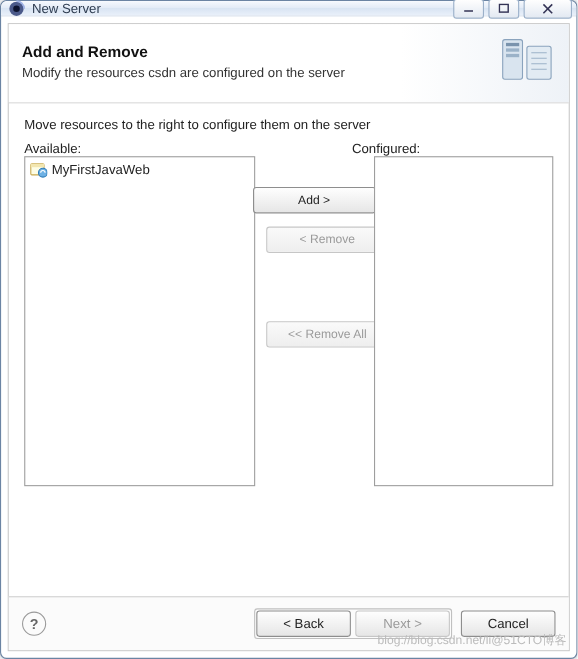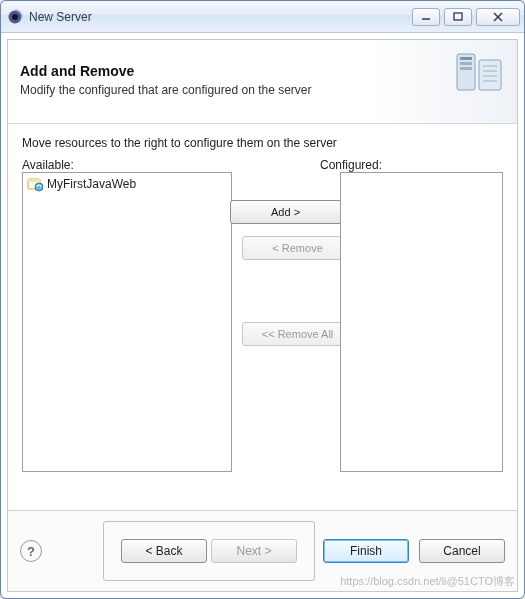--- a/index.html
+++ b/index.html
@@ -9,21 +9,21 @@
   
   .window {
     width: 525px; height: 599px;
     border: 1px solid #6b84a3;
     border-radius: 6px;
     background: #fff;
     display: flex; flex-direction: column;
     box-shadow: 0 0 2px rgba(0,0,0,.2);
   }
   .titlebar {
-    height: 32px;
+    height: 14px;
     display: flex; align-items: center;
     padding: 0 4px 0 6px;
     background: linear-gradient(to bottom,#f6f9fe 0%,#e4ecf7 45%,#d7e3f2 46%,#e9f0fa 100%);
     border-bottom: 1px solid #b9c8dc;
     border-radius: 6px 6px 0 0;
   }
   .titlebar .app-icon {
     width: 16px; height: 16px; margin-right: 6px;
     display:flex;align-items:center;justify-content:center;
   }
@@ -43,22 +43,22 @@
   .dialog {
     margin: 6px;
     flex: 1;
     background: #fff;
     border: 1px solid #c9c9c9;
     display: flex; flex-direction: column;
   }
 
   
   .banner {
-    display: flex; align-items: flex-end;
-    padding: 10px 12px 26px 12px;
+    display: flex; align-items: center;
+    padding: 10px 12px 14px 12px;
     border-bottom: 1px solid #d9d9d9;
     background: linear-gradient(to right,#ffffff 0%,#ffffff 70%,#eef2f7 100%);
   }
   .banner-text h1 { margin: 0 0 4px 0; font-size: 14px; font-weight: bold; color: #111; }
   .banner-text p  { margin: 0; font-size: 12px; color: #333; }
   .banner-icon { margin-left: auto; }
 
   .content { flex: 1; padding: 12px 14px 6px 14px; display: flex; flex-direction: column; }
   .instruction { margin: 0 0 8px 0; }
 
@@ -112,21 +112,21 @@
     font-size:12px; display:flex;align-items:center;justify-content:center;
   }
   .wizbtn.disabled { color:#9a9a9a; border-color:#c6c6c6; }
   .wizbtn.default {
     border: 1px solid #2f87d0;
     box-shadow: 0 0 0 1px #7bbdf1 inset;
     background: linear-gradient(to bottom,#f4fbff,#d7ecff);
   }
   .wizbtn + .wizbtn { margin-left: 2px; }
   .pairframe {
-    display:flex; border:1px solid #c0c0c0; border-radius:3px; padding:17px; gap:2px;
+    display:flex; border:1px solid #c0c0c0; border-radius:3px; padding:1px; gap:2px;
   }
 
   .watermark {
     position:absolute; right:10px; bottom:10px;
     font-size:11px; color:#bbb; pointer-events:none;
   }
 </style>
 </head>
 <body>
 
@@ -159,21 +159,21 @@
           </svg>
       </div>
     </div>
   </div>
 
   <div class="dialog">
 
     <div class="banner">
       <div class="banner-text">
         <h1>Add and Remove</h1>
-        <p>Modify the configured that are configured on the server</p>
+        <p>Modify the resources csdn are configured on the server</p>
       </div>
       <div class="banner-icon">
         <svg width="52" height="44" viewBox="0 0 52 44">
           <rect x="4" y="4" width="18" height="36" rx="2" fill="#d9e4ef" stroke="#8aa3bd"></rect>
           <rect x="7" y="7" width="12" height="3" fill="#7a93ad"></rect>
           <rect x="7" y="12" width="12" height="3" fill="#9bb2c8"></rect>
           <rect x="7" y="17" width="12" height="3" fill="#9bb2c8"></rect>
           <rect x="26" y="10" width="22" height="30" rx="2" fill="#e2ebf3" stroke="#8aa3bd"></rect>
           <line x1="30" y1="16" x2="44" y2="16" stroke="#9bb2c8"></line>
           <line x1="30" y1="21" x2="44" y2="21" stroke="#9bb2c8"></line>
@@ -217,20 +217,19 @@
       </div>
     </div>
 
     <div class="footer">
       <div class="help-icon">?</div>
       <div class="footer-spacer"></div>
       <div class="pairframe">
         <div class="wizbtn">&lt; Back</div>
         <div class="wizbtn disabled">Next &gt;</div>
       </div>
-      <div class="wizbtn default">Finish</div>
       <div class="wizbtn">Cancel</div>
     </div>
 
   </div>
 </div>
 
-<div class="watermark">https://blog.csdn.net/li@51CTO博客</div>
+<div class="watermark">blog://blog.csdn.net/li@51CTO博客</div>
 
 </body></html>

